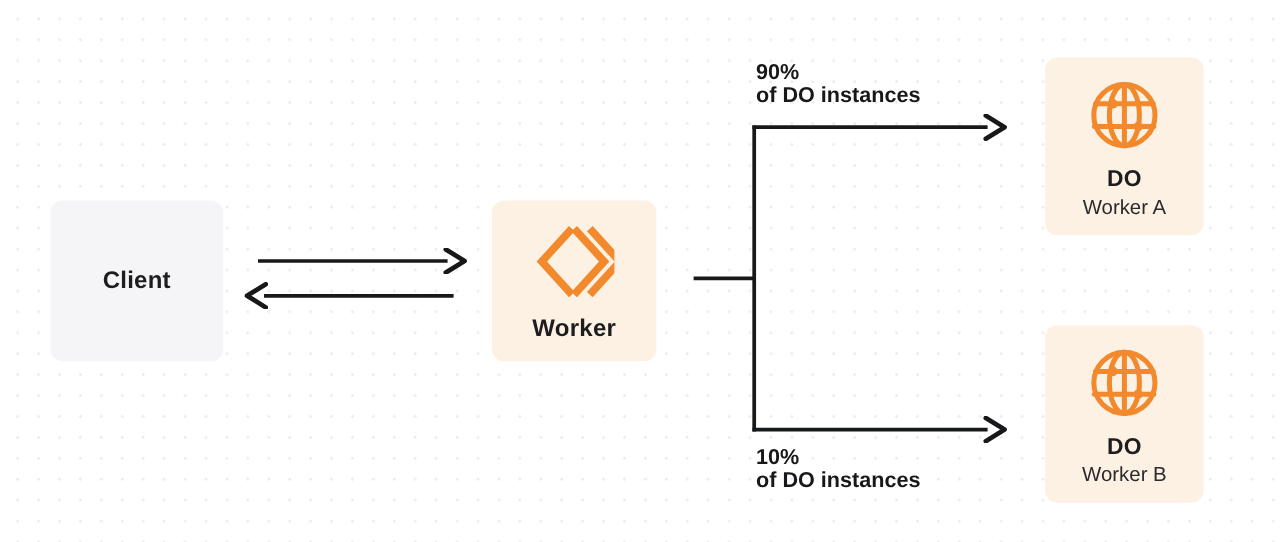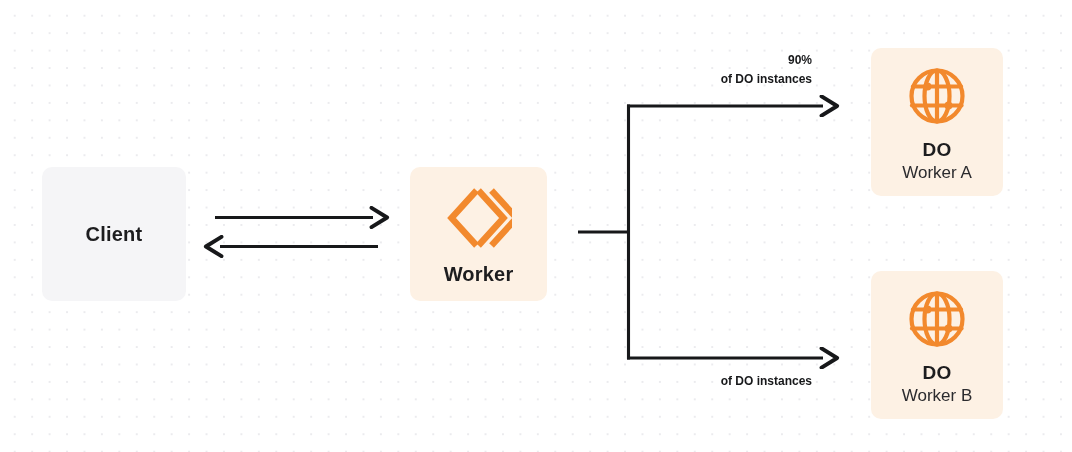--- a/index.html
+++ b/index.html
@@ -91,25 +91,25 @@
   }
   .do-sub {
     font-size: 17px;
     font-weight: normal;
     color: #2b2b2e;
     margin-top: 2px;
   }
 
   .edge-label {
     position: absolute;
-    font-size: 12px;
+    font-size: 18px;
     font-weight: bold;
     color: #17181a;
     line-height: 19px;
-    text-align: right;
+    text-align: left;
     white-space: nowrap;
   }
   #label-90 { left: 630px; top: 51px; width: 182px; }
   #label-10 { left: 630px; top: 372px; width: 182px; }
   .edge-label .pct { display: block; }
   .edge-label .sub { display: block; }
 
   #wires {
     position: absolute;
     left: 0; top: 0;
@@ -204,16 +204,17 @@
     <span class="do-title">DO</span>
     <span class="do-sub">Worker B</span>
   </div>
 
   <div class="edge-label" id="label-90">
     <span class="pct">90%</span>
     <span class="sub">of DO instances</span>
   </div>
 
   <div class="edge-label" id="label-10">
+    <span class="pct">10%</span>
     <span class="sub">of DO instances</span>
   </div>
 
 </div>
 
 </body></html>

